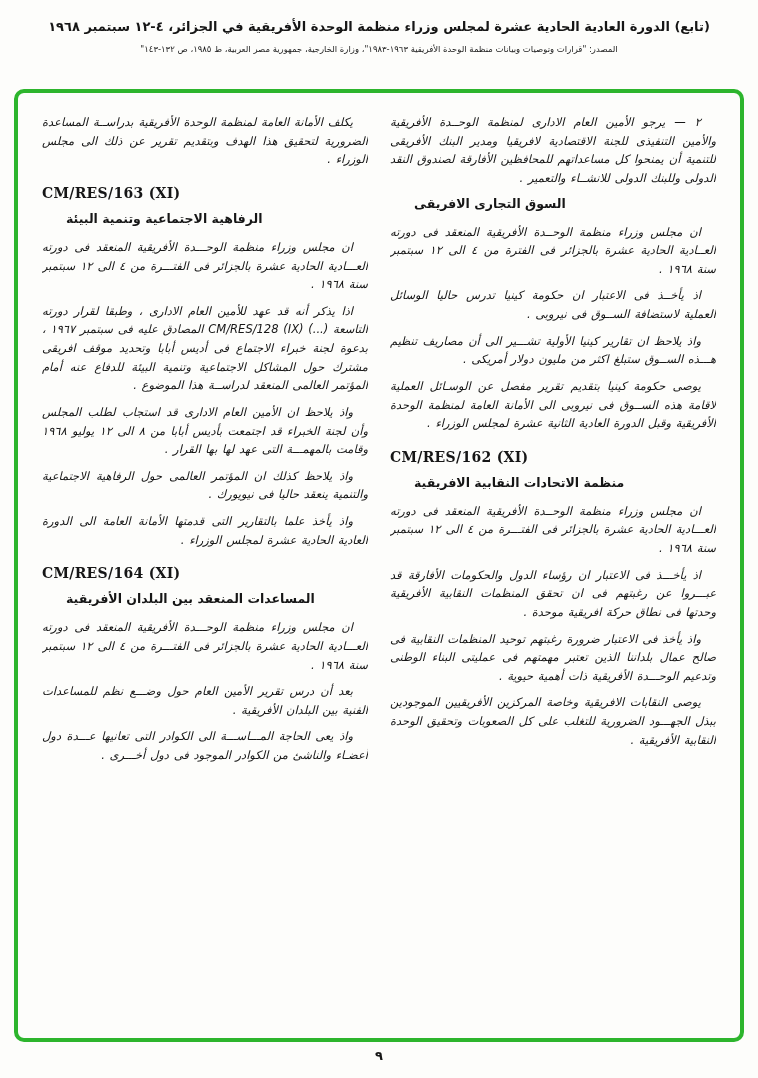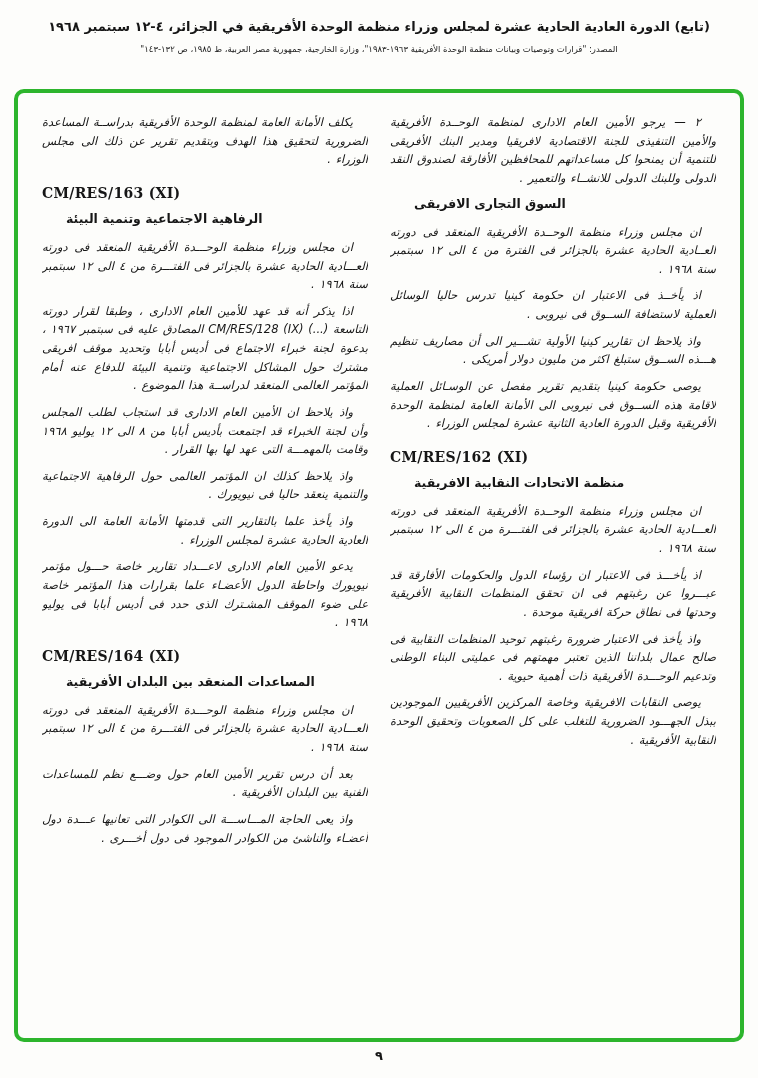--- a/index.html
+++ b/index.html
@@ -116,21 +116,20 @@
       </div>
     <div class="col" id="col-left">
         <div class="blk-p">يكلف الأمانة العامة لمنظمة الوحدة الأفريقية بدراســة المساعدة الضرورية لتحقيق هذا الهدف وبتقديم تقرير عن ذلك الى مجلس الوزراء .</div>
         <div class="blk-res">CM/RES/163  (XI)</div>
         <div class="blk-heading">الرفاهية الاجتماعية وتنمية البيئة</div>
         <div class="blk-p">ان مجلس وزراء منظمة الوحـــدة الأفريقية المنعقد فى دورته العـــادية الحادية عشرة بالجزائر فى الفتـــرة من ٤ الى ١٢ سبتمبر سنة ١٩٦٨ .</div>
         <div class="blk-p">اذا يذكر أنه قد عهد للأمين العام الادارى ، وطبقا لقرار دورته التاسعة (...) CM/RES/128 (IX) المصادق عليه فى سبتمبر ١٩٦٧ ، بدعوة لجنة خبراء الاجتماع فى أديس أبابا وتحديد موقف افريقى مشترك حول المشاكل الاجتماعية وتنمية البيئة للدفاع عنه أمام المؤتمر العالمى المنعقد لدراســة هذا الموضوع .</div>
         <div class="blk-p">واذ يلاحظ ان الأمين العام الادارى قد استجاب لطلب المجلس وأن لجنة الخبراء قد اجتمعت بأديس أبابا من ٨ الى ١٢ يوليو ١٩٦٨ وقامت بالمهمـــة التى عهد لها بها القرار .</div>
         <div class="blk-p">واذ يلاحظ كذلك ان المؤتمر العالمى حول الرفاهية الاجتماعية والتنمية ينعقد حاليا فى نيويورك .</div>
         <div class="blk-p">واذ يأخذ علما بالتقارير التى قدمتها الأمانة العامة الى الدورة العادية الحادية عشرة لمجلس الوزراء .</div>
-        <div class="blk-p">يدعو الأمين العام الادارى لاعـــداد تقارير خاصة حـــول مؤتمر نيويورك واحاطة الدول الأعضـاء علما بقرارات هذا المؤتمر خاصة على ضوء الموقف المشـترك الذى حدد فى أديس أبابا فى يوليو ١٩٦٨ .</div>
         <div class="blk-res">CM/RES/164  (XI)</div>
         <div class="blk-heading">المساعدات المنعقد بين البلدان الأفريقية</div>
         <div class="blk-p">ان مجلس وزراء منظمة الوحـــدة الأفريقية المنعقد فى دورته العـــادية الحادية عشرة بالجزائر فى الفتـــرة من ٤ الى ١٢ سبتمبر سنة ١٩٦٨ .</div>
         <div class="blk-p">بعد أن درس تقرير الأمين العام حول وضـــع نظم للمساعدات الفنية بين البلدان الأفريقية .</div>
         <div class="blk-p">واذ يعى الحاجة المـــاســـة الى الكوادر التى تعانيها عـــدة دول أعضـاء والناشئ من الكوادر الموجود فى دول أخـــرى .</div>
       </div>
   </div>
 </div>
 
 <div class="page-number">٩</div>

